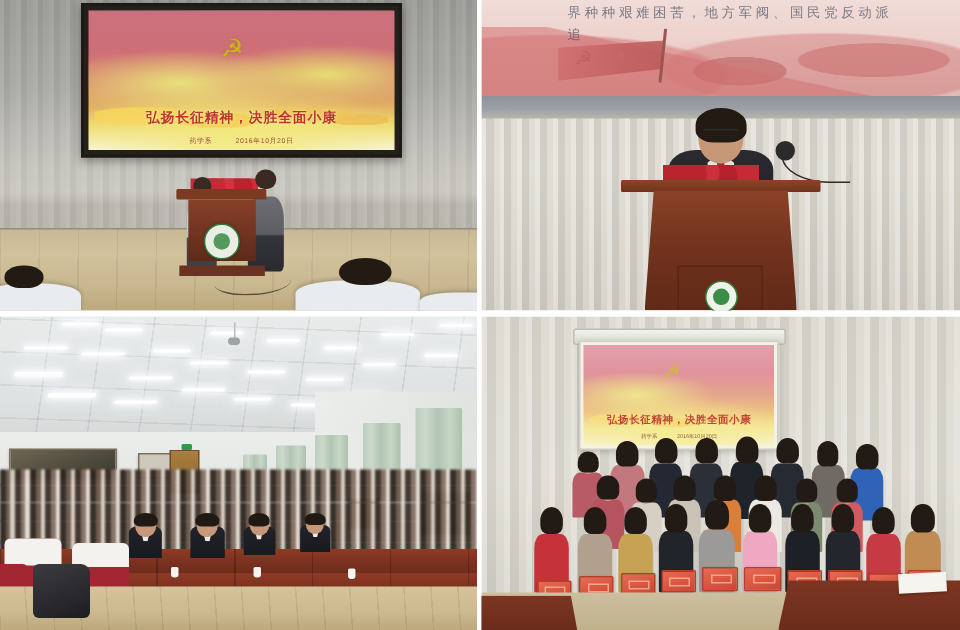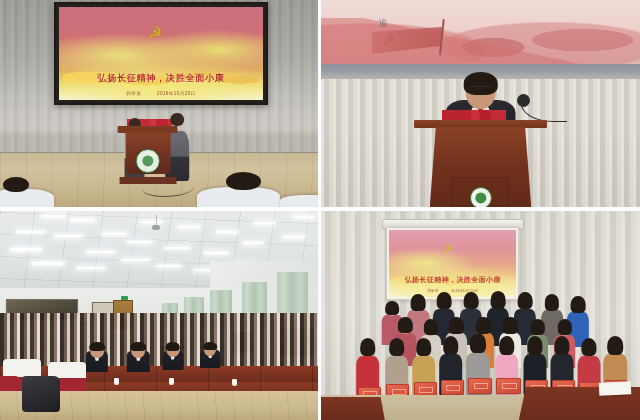--- a/index.html
+++ b/index.html
@@ -306,20 +306,21 @@
   <div class="panel p-tr">
     <div class="tr-wall">
       <div class="tr-wallslats"></div>
     </div>
     <div class="tr-slide">
       <div class="mural"></div>
       <div class="flag"></div>
       <div class="flagpole"></div>
       <div class="sickle">☭</div>
       <div class="star">★</div>
+      <div class="txt1">界种种艰难困苦，地方军阀、国民党反动派</div>
       <div class="txt2">追</div>
     </div>
     <div class="tr-band"></div>
 
     <div class="tr-speaker">
       <div class="suit"></div>
       <div class="shirt"></div>
       <div class="tie"></div>
       <div class="head"></div>
       <div class="hair"></div>

